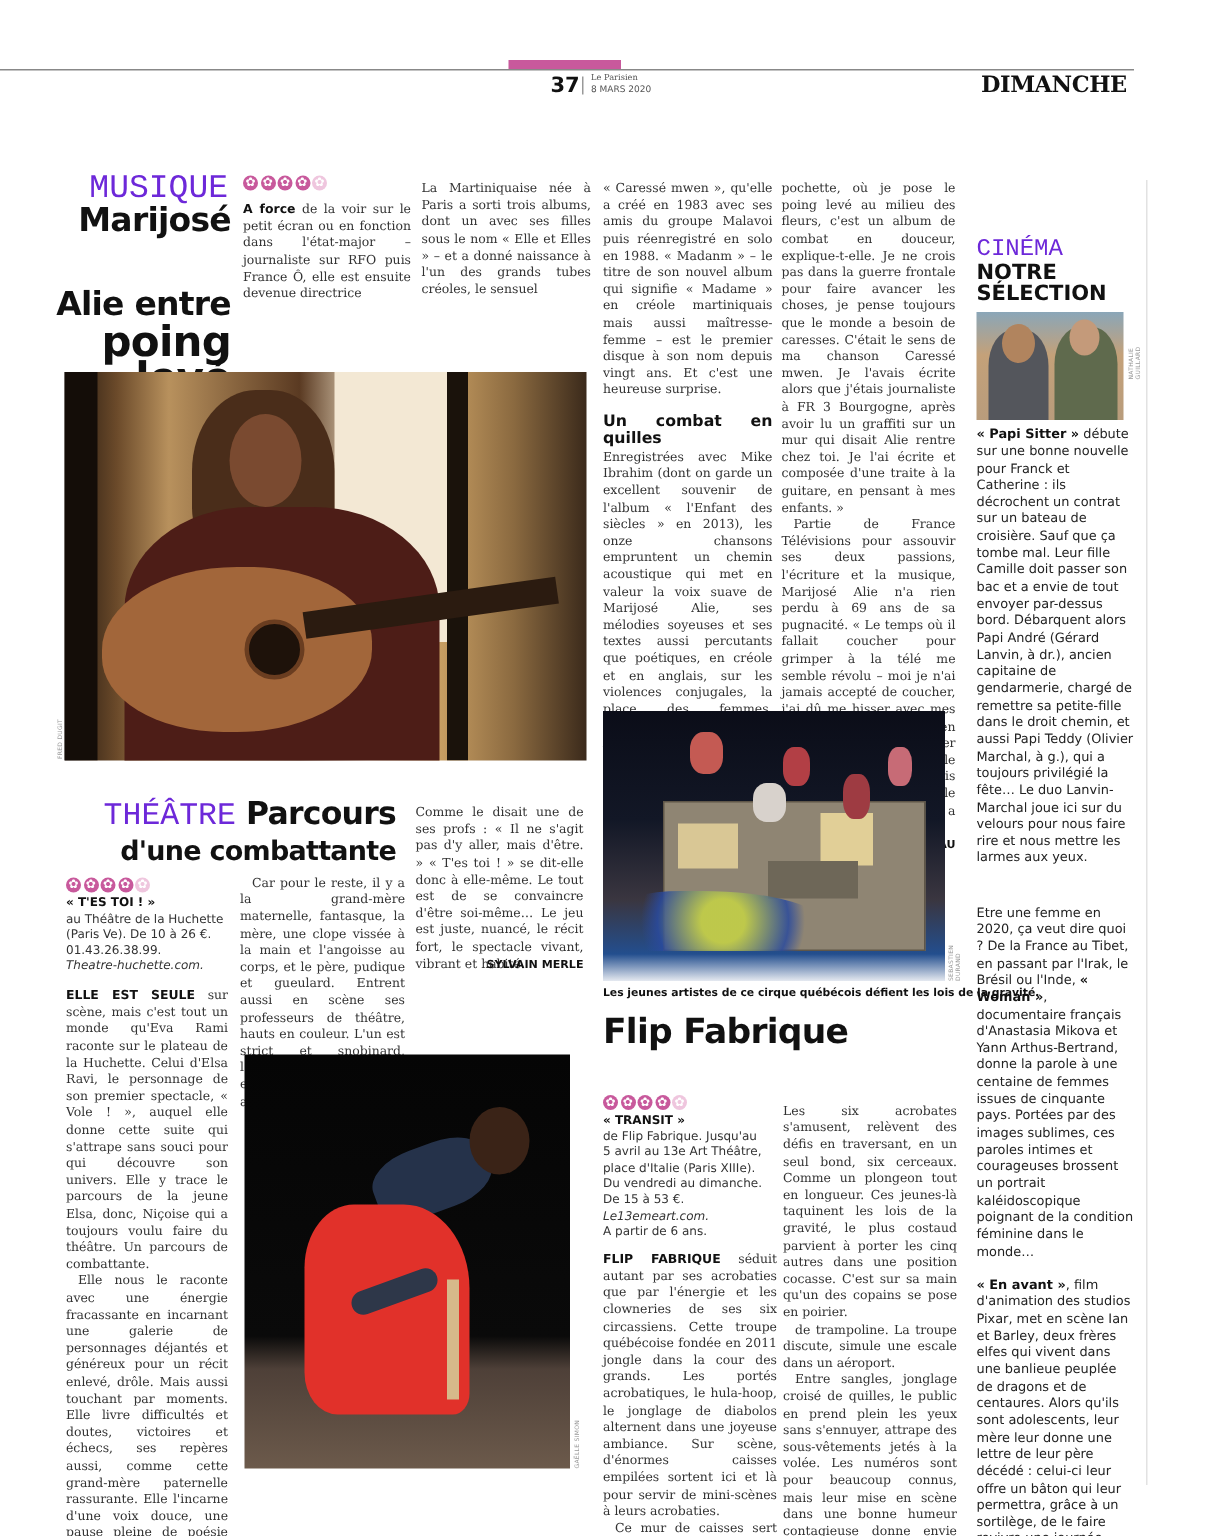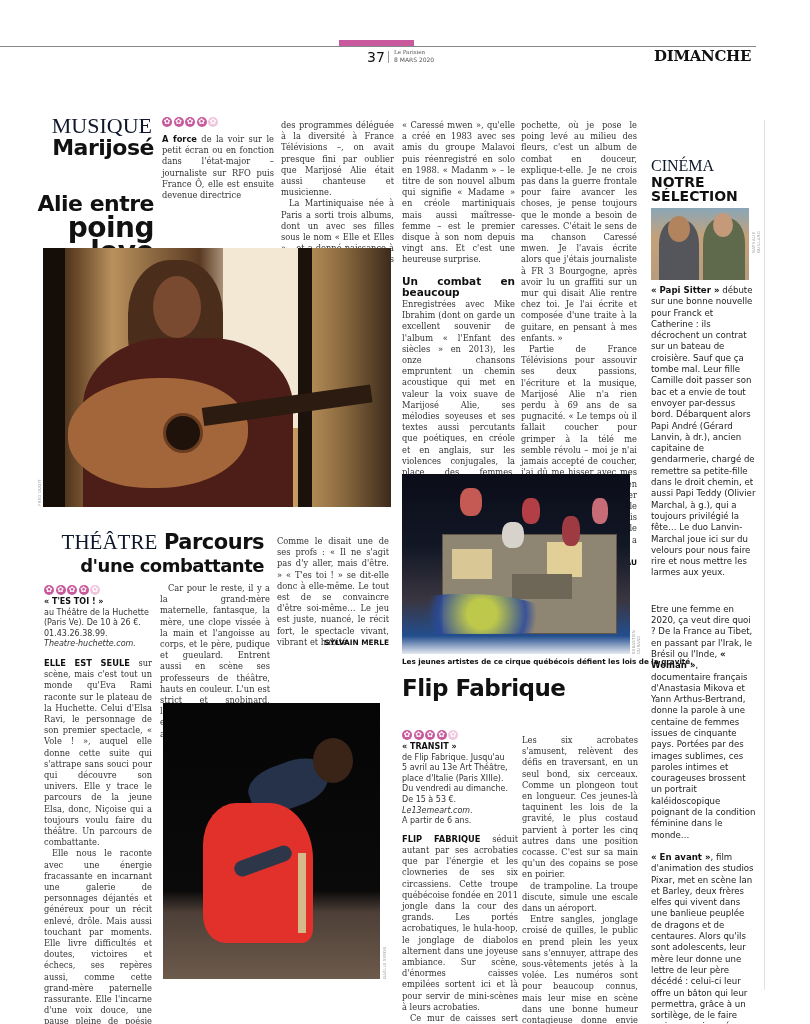--- a/index.html
+++ b/index.html
@@ -4,39 +4,39 @@
 <style>
   * { box-sizing: border-box; margin: 0; padding: 0; }
   html, body { width: 810px; height: 1024px; background: #fff; overflow: hidden; }
   body { position: relative; font-family: "DejaVu Serif", serif; color: #222; }
   .abs { position: absolute; }
   .serif { font-family: "DejaVu Serif", serif; font-size: 8.3px; line-height: 11.2px; color: #333; text-align: justify; hyphens: auto; }
   .sans { font-family: "DejaVu Sans", sans-serif; }
   .info { font-family: "DejaVu Sans", sans-serif; font-size: 8px; line-height: 10.6px; color: #333; }
   .info .t { font-weight: bold; color: #111; }
   .cap { font-family: "DejaVu Sans", sans-serif; font-size: 7.6px; line-height: 10.4px; font-weight: bold; color: #111; }
-  .rubric { font-family: Liberation Serif, serif; font-weight: 300; color: #0f172a; }
+  .rubric { font-family: Liberation Mono, monospace; font-weight: 300; color: #6d28d9; }
   .headline { font-family: "DejaVu Sans", sans-serif; font-weight: bold; color: #111; letter-spacing: -0.5px; }
   .stars { display: flex; gap: 1.5px; }
   .star { width: 10px; height: 10px; border-radius: 50%; background: #c8599c; display: flex; align-items: center; justify-content: center; color: #fff; font-size: 8px; line-height: 10px; font-family: "DejaVu Sans", sans-serif; }
   .star.off { background: #efc6de; }
   .sig { font-family: "DejaVu Sans", sans-serif; font-weight: bold; font-size: 7.4px; color: #111; text-align: right; }
   .lead { font-family: "DejaVu Sans", sans-serif; font-weight: bold; color: #111; }
   .credit { font-family: "DejaVu Sans", sans-serif; font-size: 4px; color: #999; writing-mode: vertical-rl; transform: rotate(180deg); letter-spacing: 0.2px; }
   .cine { font-family: "DejaVu Sans", sans-serif; font-size: 8.6px; line-height: 11.3px; color: #222; }
   .cine b { color: #111; }
   p + p { text-indent: 8px; }
   .subhead { font-family: "DejaVu Sans", sans-serif; font-weight: bold; font-size: 10.5px; color: #111; margin-bottom: 1px; }
 </style>
 </head>
 <body>
 
 <div class="abs" style="left:339px;top:40px;width:75px;height:6px;background:#c8599c;"></div>
 <div class="abs" style="left:0;top:46px;width:756px;height:1px;background:#888;"></div>
-<div class="abs sans" style="left:367px;top:49px;font-size:14px;font-weight:normal;color:#111;">37</div>
+<div class="abs sans" style="left:367px;top:49px;font-size:14px;font-weight:bold;color:#111;">37</div>
 <div class="abs" style="left:388px;top:51px;width:1px;height:12px;background:#999;"></div>
 <div class="abs" style="left:394px;top:49px;font-size:5.5px;color:#555;font-family:'DejaVu Serif',serif;">Le Parisien</div>
 <div class="abs sans" style="left:394px;top:56px;font-size:6px;color:#555;">8 MARS 2020</div>
 <div class="abs" style="left:654px;top:47px;font-family:'DejaVu Serif',serif;font-weight:bold;font-size:15px;color:#111;letter-spacing:-0.3px;">DIMANCHE</div>
 
 <div class="abs" style="left:0;top:0;">
   <div class="abs" style="left:44px;top:114px;width:108px;text-align:right;">
     <div class="rubric" style="font-size:22px;line-height:24px;">MUSIQUE</div>
   </div>
   <div class="abs" style="left:36px;top:136px;width:118px;text-align:right;">
@@ -51,26 +51,25 @@
       <span class="star">✿</span>
       <span class="star">✿</span>
       <span class="star">✿</span>
       <span class="star off">✿</span>
     </div>
     <div class="serif" style="margin-top:7px;">
       <span class="lead">A force</span><span> de la voir sur le petit écran ou en fonction dans l'état-major – journaliste sur RFO puis France Ô, elle est ensuite devenue directrice</span>
     </div>
   </div>
   <div class="abs serif" style="left:281px;top:120px;width:113px;">
-    <p>des programmes déléguée à la diversité à France Télévisions –, on avait presque fini par oublier que Marijosé Alie était aussi chanteuse et musicienne.</p>
     <p>La Martiniquaise née à Paris a sorti trois albums, dont un avec ses filles sous le nom « Elle et Elles » – et a donné naissance à l'un des grands tubes créoles, le sensuel</p>
   </div>
   <div class="abs serif" style="left:402px;top:120px;width:113px;">
     <p>« Caressé mwen », qu'elle a créé en 1983 avec ses amis du groupe Malavoi puis réenregistré en solo en 1988. « Madanm » – le titre de son nouvel album qui signifie « Madame » en créole martiniquais mais aussi maîtresse-femme – est le premier disque à son nom depuis vingt ans. Et c'est une heureuse surprise.</p>
-    <div class="subhead" style="margin-top:10px;">Un combat en beaucoup</div>
+    <div class="subhead" style="margin-top:10px;">Un combat en quilles</div>
     <p>Enregistrées avec Mike Ibrahim (dont on garde un excellent souvenir de l'album « l'Enfant des siècles » en 2013), les onze chansons empruntent un chemin acoustique qui met en valeur la voix suave de Marijosé Alie, ses mélodies soyeuses et ses textes aussi percutants que poétiques, en créole et en anglais, sur les violences conjugales, la place des femmes, l'attentat du Bataclan… « A l'image de la</p>
     <div class="cap" style="margin-top:13px;width:118px;text-align:left;font-size:7.3px;">Marijosé Alie sort « Madanm », son quatrième album, vingt ans après le dernier.</div>
   </div>
   <div class="abs serif" style="left:521px;top:120px;width:116px;">
     <p>pochette, où je pose le poing levé au milieu des fleurs, c'est un album de combat en douceur, explique-t-elle. Je ne crois pas dans la guerre frontale pour faire avancer les choses, je pense toujours que le monde a besoin de caresses. C'était le sens de ma chanson Caressé mwen. Je l'avais écrite alors que j'étais journaliste à FR 3 Bourgogne, après avoir lu un graffiti sur un mur qui disait Alie rentre chez toi. Je l'ai écrite et composée d'une traite à la guitare, en pensant à mes enfants. »</p>
     <p>Partie de France Télévisions pour assouvir ses deux passions, l'écriture et la musique, Marijosé Alie n'a rien perdu à 69 ans de sa pugnacité. « Le temps où il fallait coucher pour grimper à la télé me semble révolu – moi je n'ai jamais accepté de coucher, j'ai dû me hisser avec mes petits muscles –, mais rien n'est acquis. C'est super sain ce qu'a fait Adèle Haenel aux Césars. J'aurais fait comme elle. Elle éclaire un chemin qui a besoin d'être éclairé. »</p>
     <div class="sig">ÉRIC BUREAU</div>
   </div>
 
   <div class="abs" style="left:43px;top:248px;width:348px;height:259px;overflow:hidden;background:linear-gradient(90deg,#1c130d 0%,#6b4a2a 10%,#b8915d 20%,#5a3a22 45%,#f1e2c7 58%,#c79d62 72%,#8b6a40 86%,#3b2a1b 100%);">

